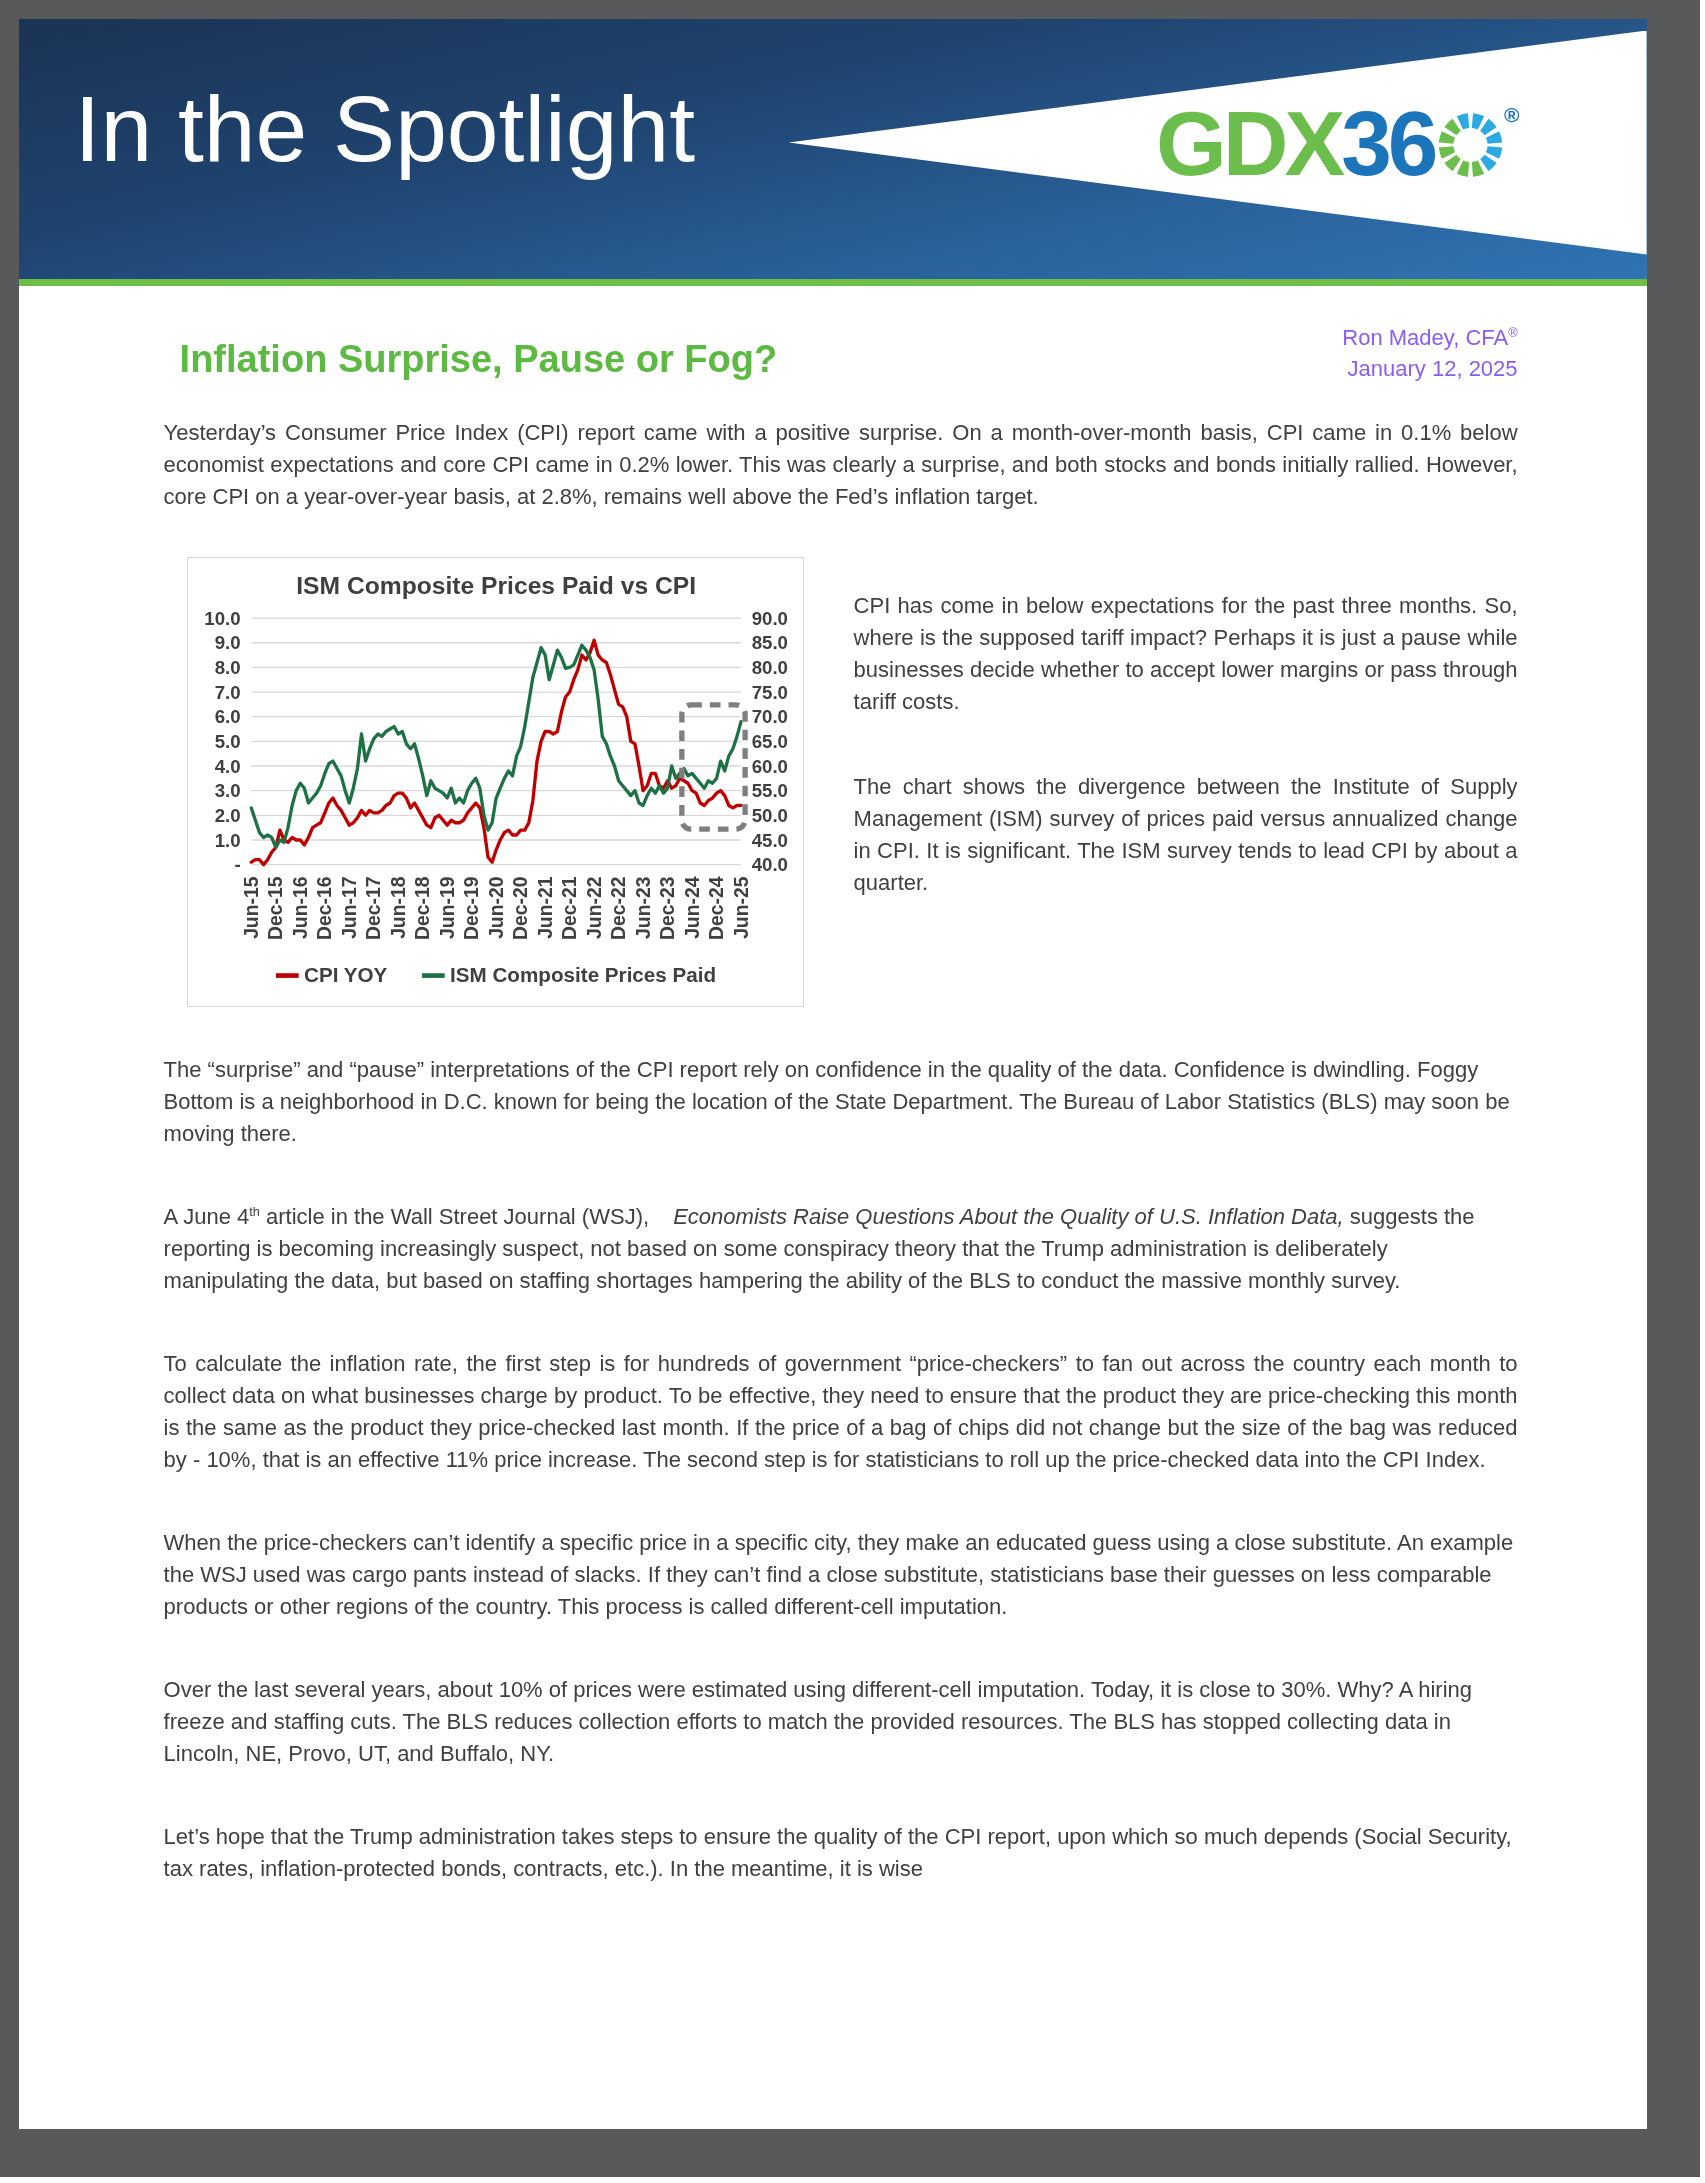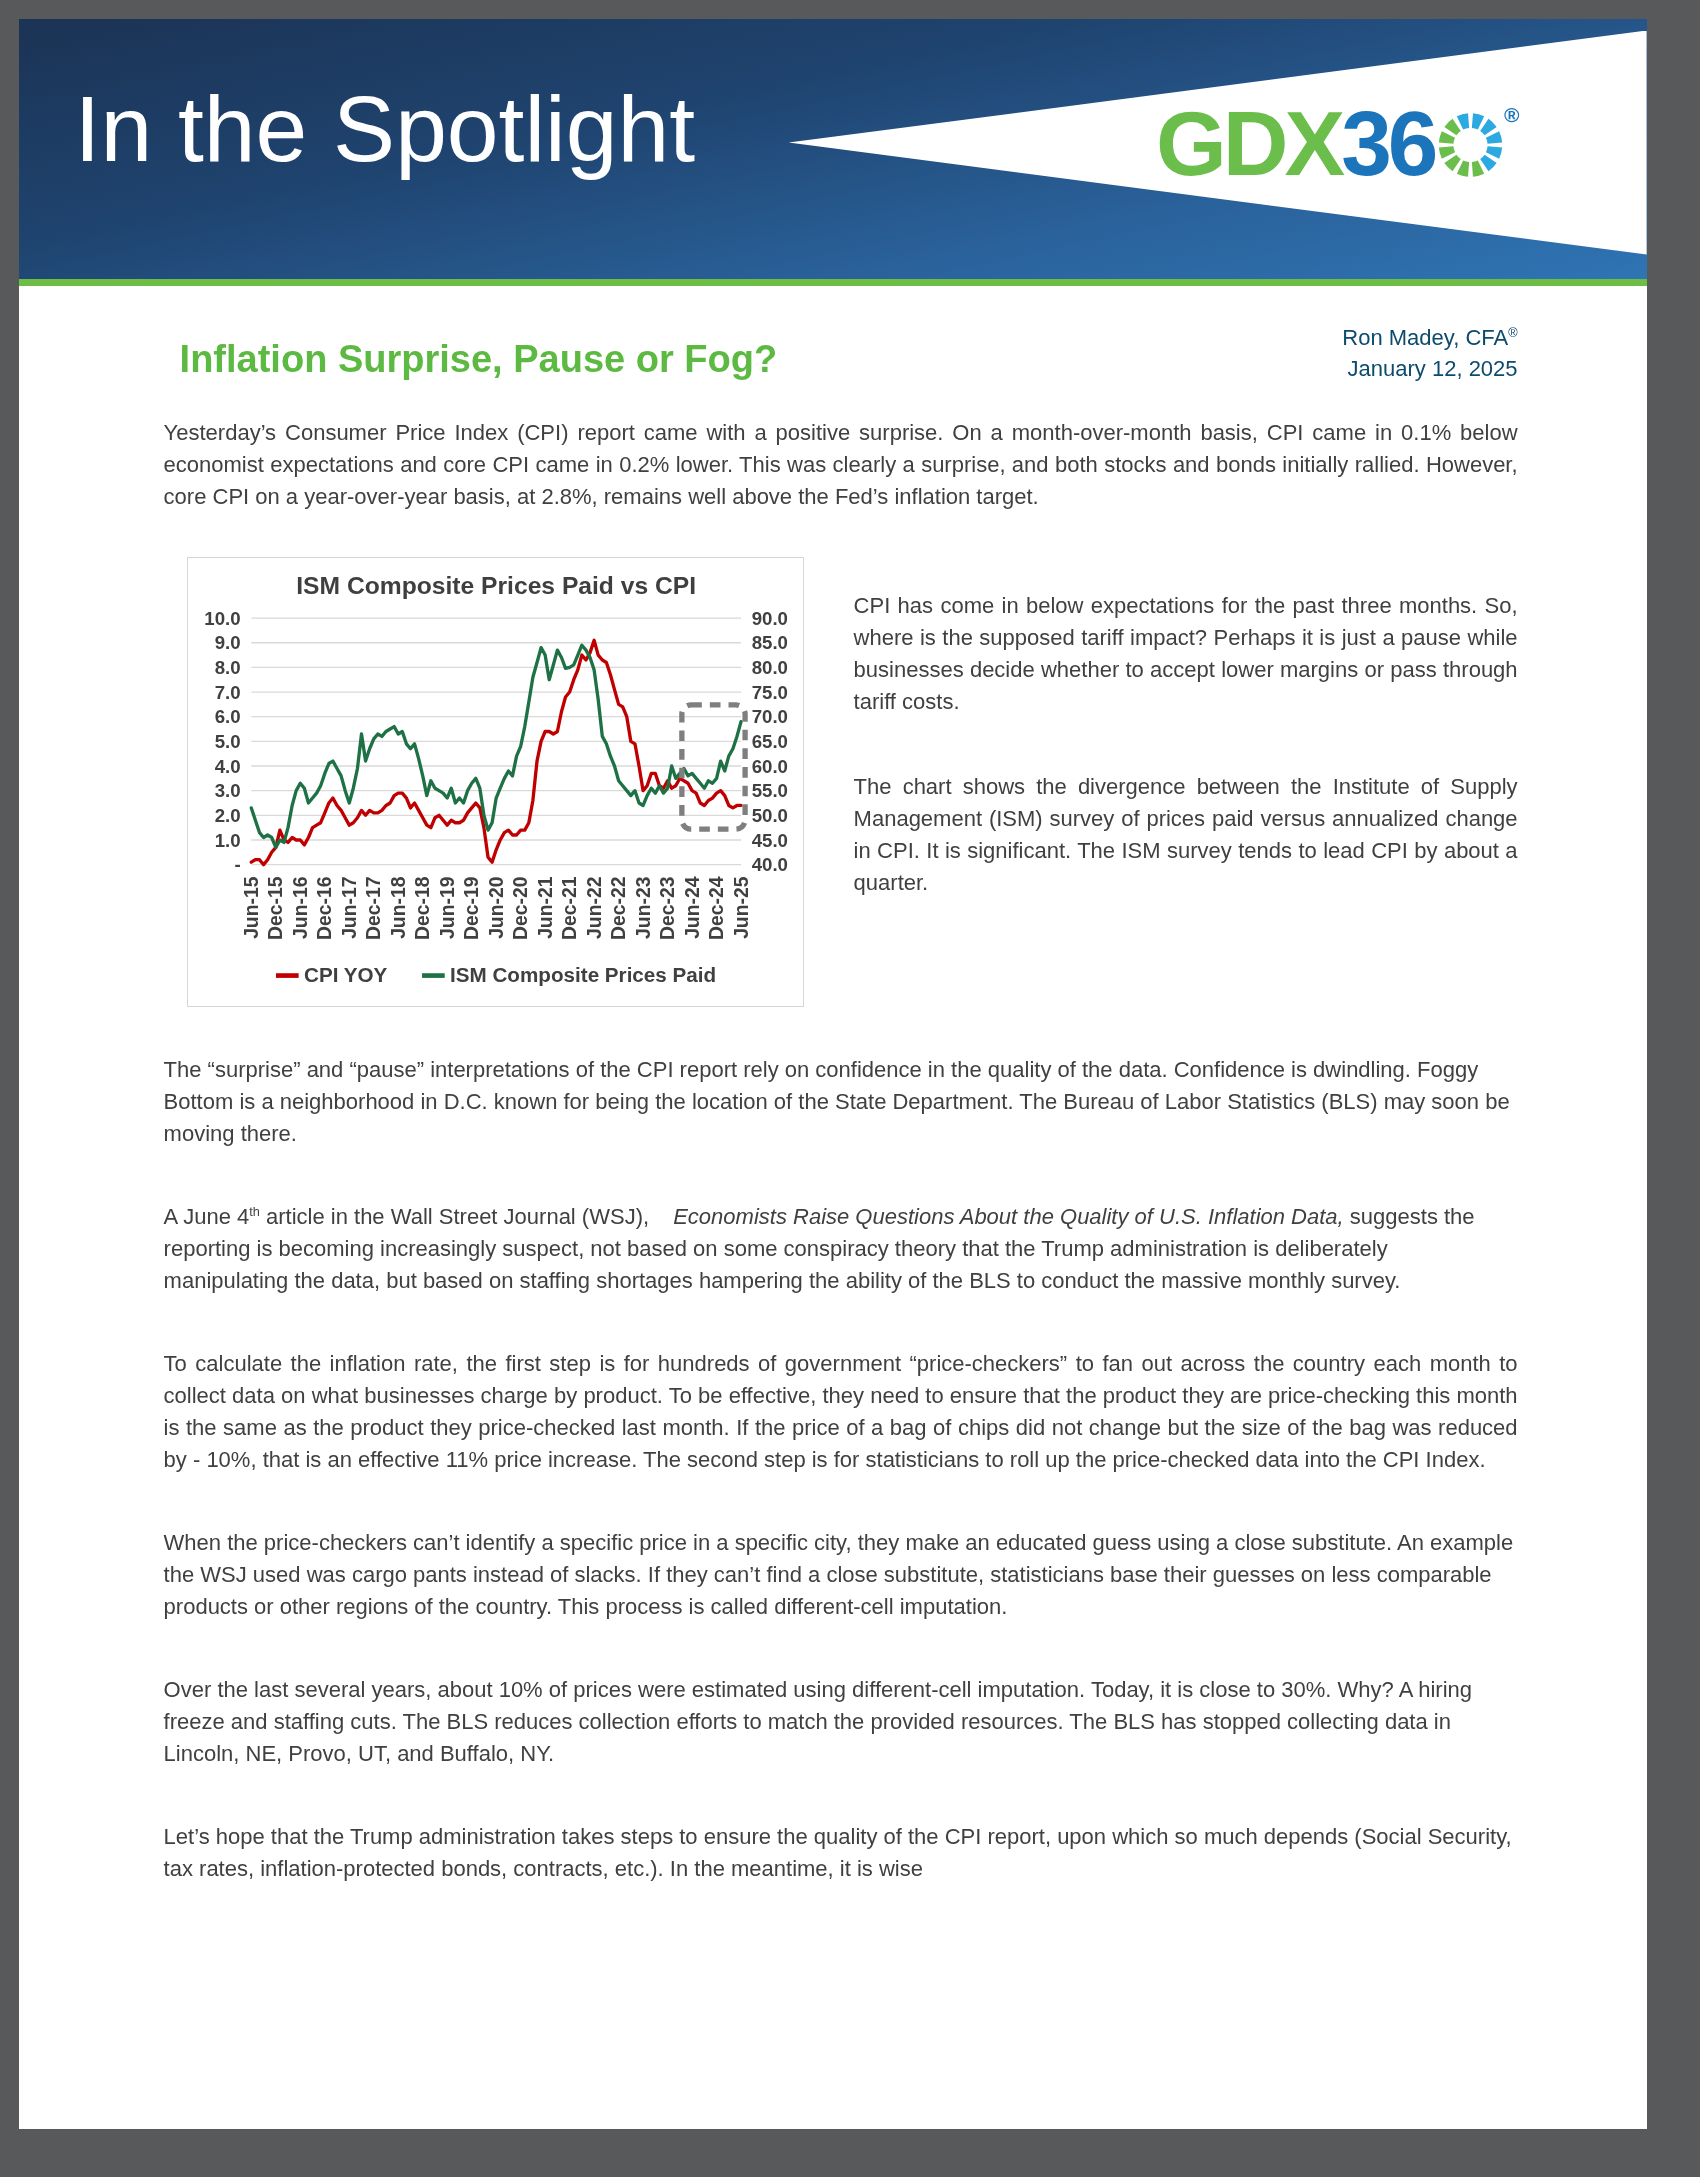--- a/index.html
+++ b/index.html
@@ -21,21 +21,21 @@
   .lg-green{color:#6CBE4C;}
   .lg-blue{color:#1C75BB;}
   .logo svg{display:block;margin-left:2.7px;margin-top:4px;}
   .lg-reg{color:#1C75BB;font-size:21px;font-weight:bold;align-self:flex-start;margin-top:5.3px;}
   .green-bar{height:7.3px;background:#6EBE45;}
 
   
   .title-row{display:flex;justify-content:space-between;align-items:flex-start;
              padding:36px 129px 20px 145px;}
   h1{margin:16px;font-size:38px;font-weight:bold;color:#5CB941;}
-  .byline{text-align:right;font-size:22px;color:#0c4a6e;line-height:31px;}
+  .byline{text-align:right;font-size:22px;color:#8b5cf6;line-height:31px;}
   .byline sup{font-size:58%;line-height:0;}
 
   
   .content{padding:0 129px 0 145px;}
   p.body{font-size:22px;line-height:32px;color:#404040;margin:0 0 51px 0;}
   p.just{text-align:justify;}
   p.body sup{font-size:58%;line-height:0;}
   p.body em{font-style:italic;margin-left:18px;}
   #intro-slot p{margin-bottom:44px;}
 

